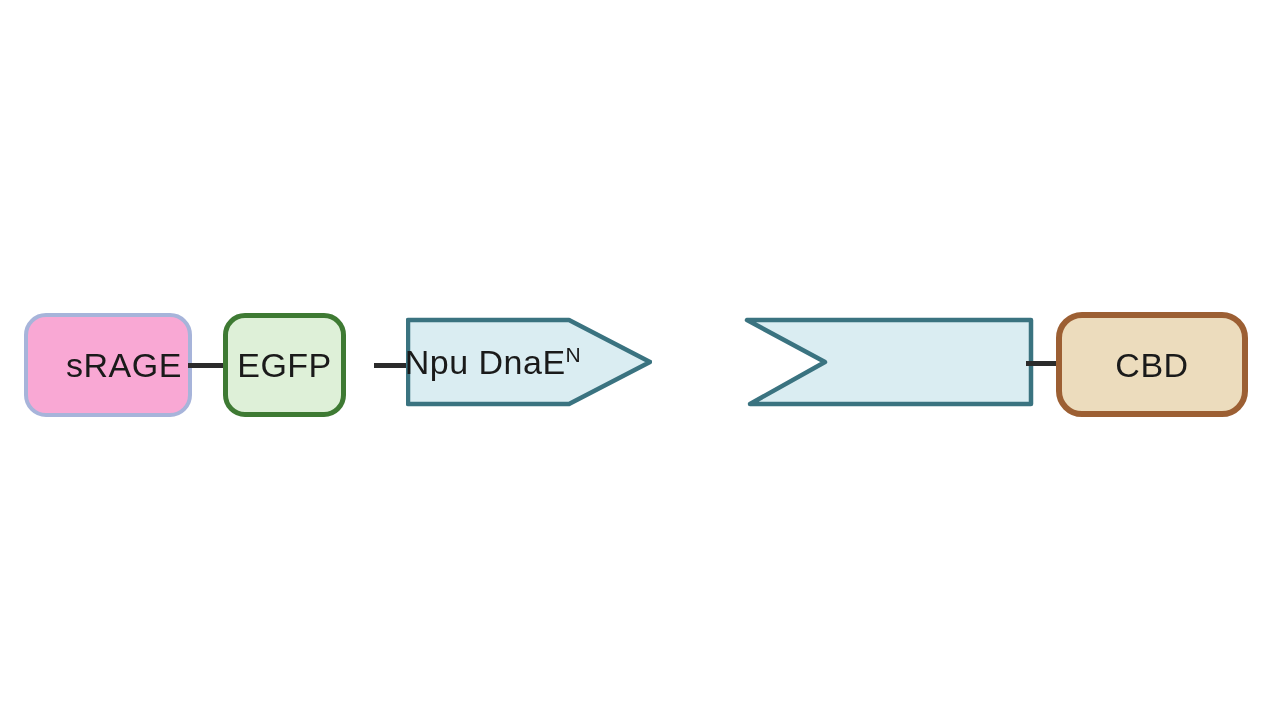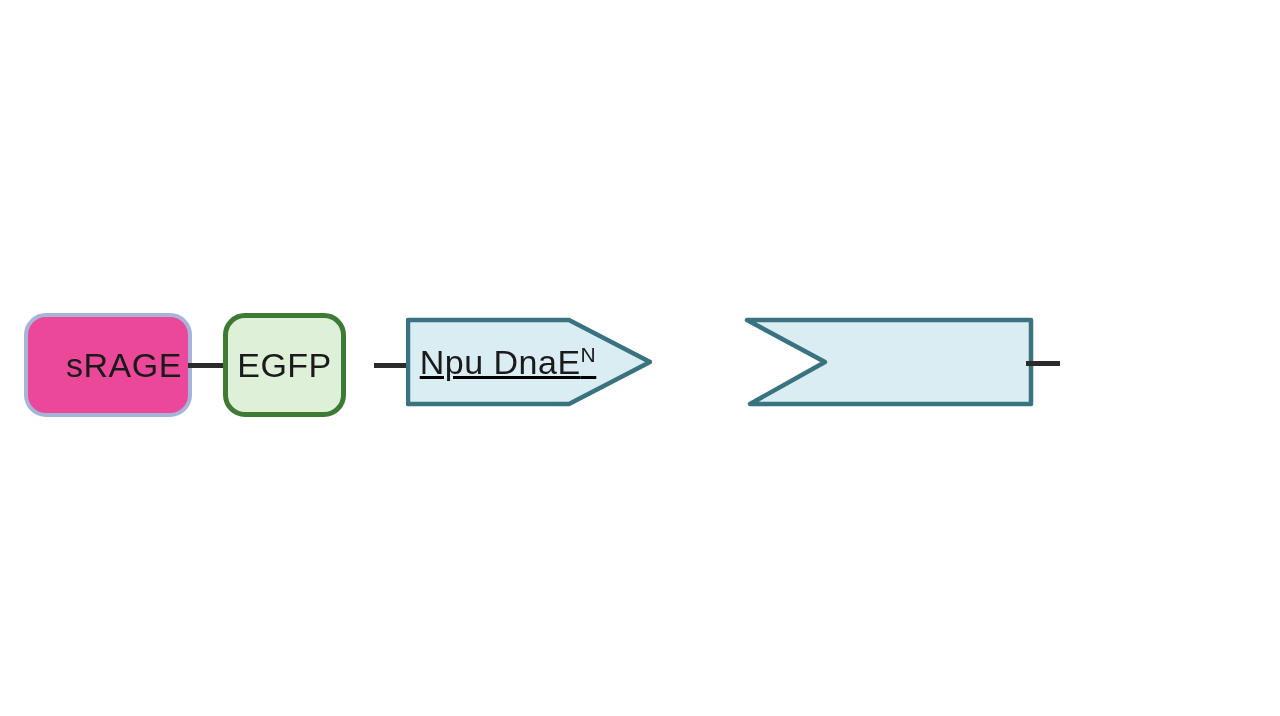--- a/index.html
+++ b/index.html
@@ -30,21 +30,21 @@
   }
   .box {
     position: absolute;
     box-sizing: border-box;
     display: flex;
     align-items: center;
     justify-content: center;
   }
   .box-srage {
     left: 24px; top: 313px; width: 168px; height: 104px;
-    background: #ec4899;
+    background: #f9a8d4;
     border: 4px solid #a7b4da;
     border-radius: 22px;
     padding-left: 32px;
   }
   .box-egfp {
     left: 223px; top: 313px; width: 123px; height: 104px;
     background: #def0d8;
     border: 5px solid #3e7a33;
     border-radius: 22px;
   }
@@ -73,21 +73,21 @@
   .shape-tail  { left: 744px; width: 290px; }
   .shape svg { display: block; }
   .shape-label {
     position: absolute;
     top: 317px;
     height: 90px;
     display: flex;
     align-items: center;
     justify-content: center;
   }
-  .label-arrow { left: 408px; width: 200px; text-decoration: underline; }
+  .label-arrow { left: 393px; width: 200px; }
   .label-tail  { left: 822px; width: 210px; }
 </style>
 </head>
 <body>
 
 <div class="canvas">
 
   <div class="box box-srage">
     <span class="seg-label">sRAGE</span>
   </div>
@@ -110,14 +110,17 @@
   </div>
 
   <div class="shape shape-tail">
     <svg width="290" height="90" viewBox="0 0 290 90">
       <polygon points="3,3 287,3 287,87 6,87 81,45" fill="#daedf2" stroke="#3a7380" stroke-width="4.5" stroke-linejoin="round"></polygon>
     </svg>
   </div>
 
   <div class="link link-3"></div>
 
+  <div class="box box-cbd">
+    <span class="seg-label">CBD</span>
+  </div>
 
 </div>
 
 </body></html>

